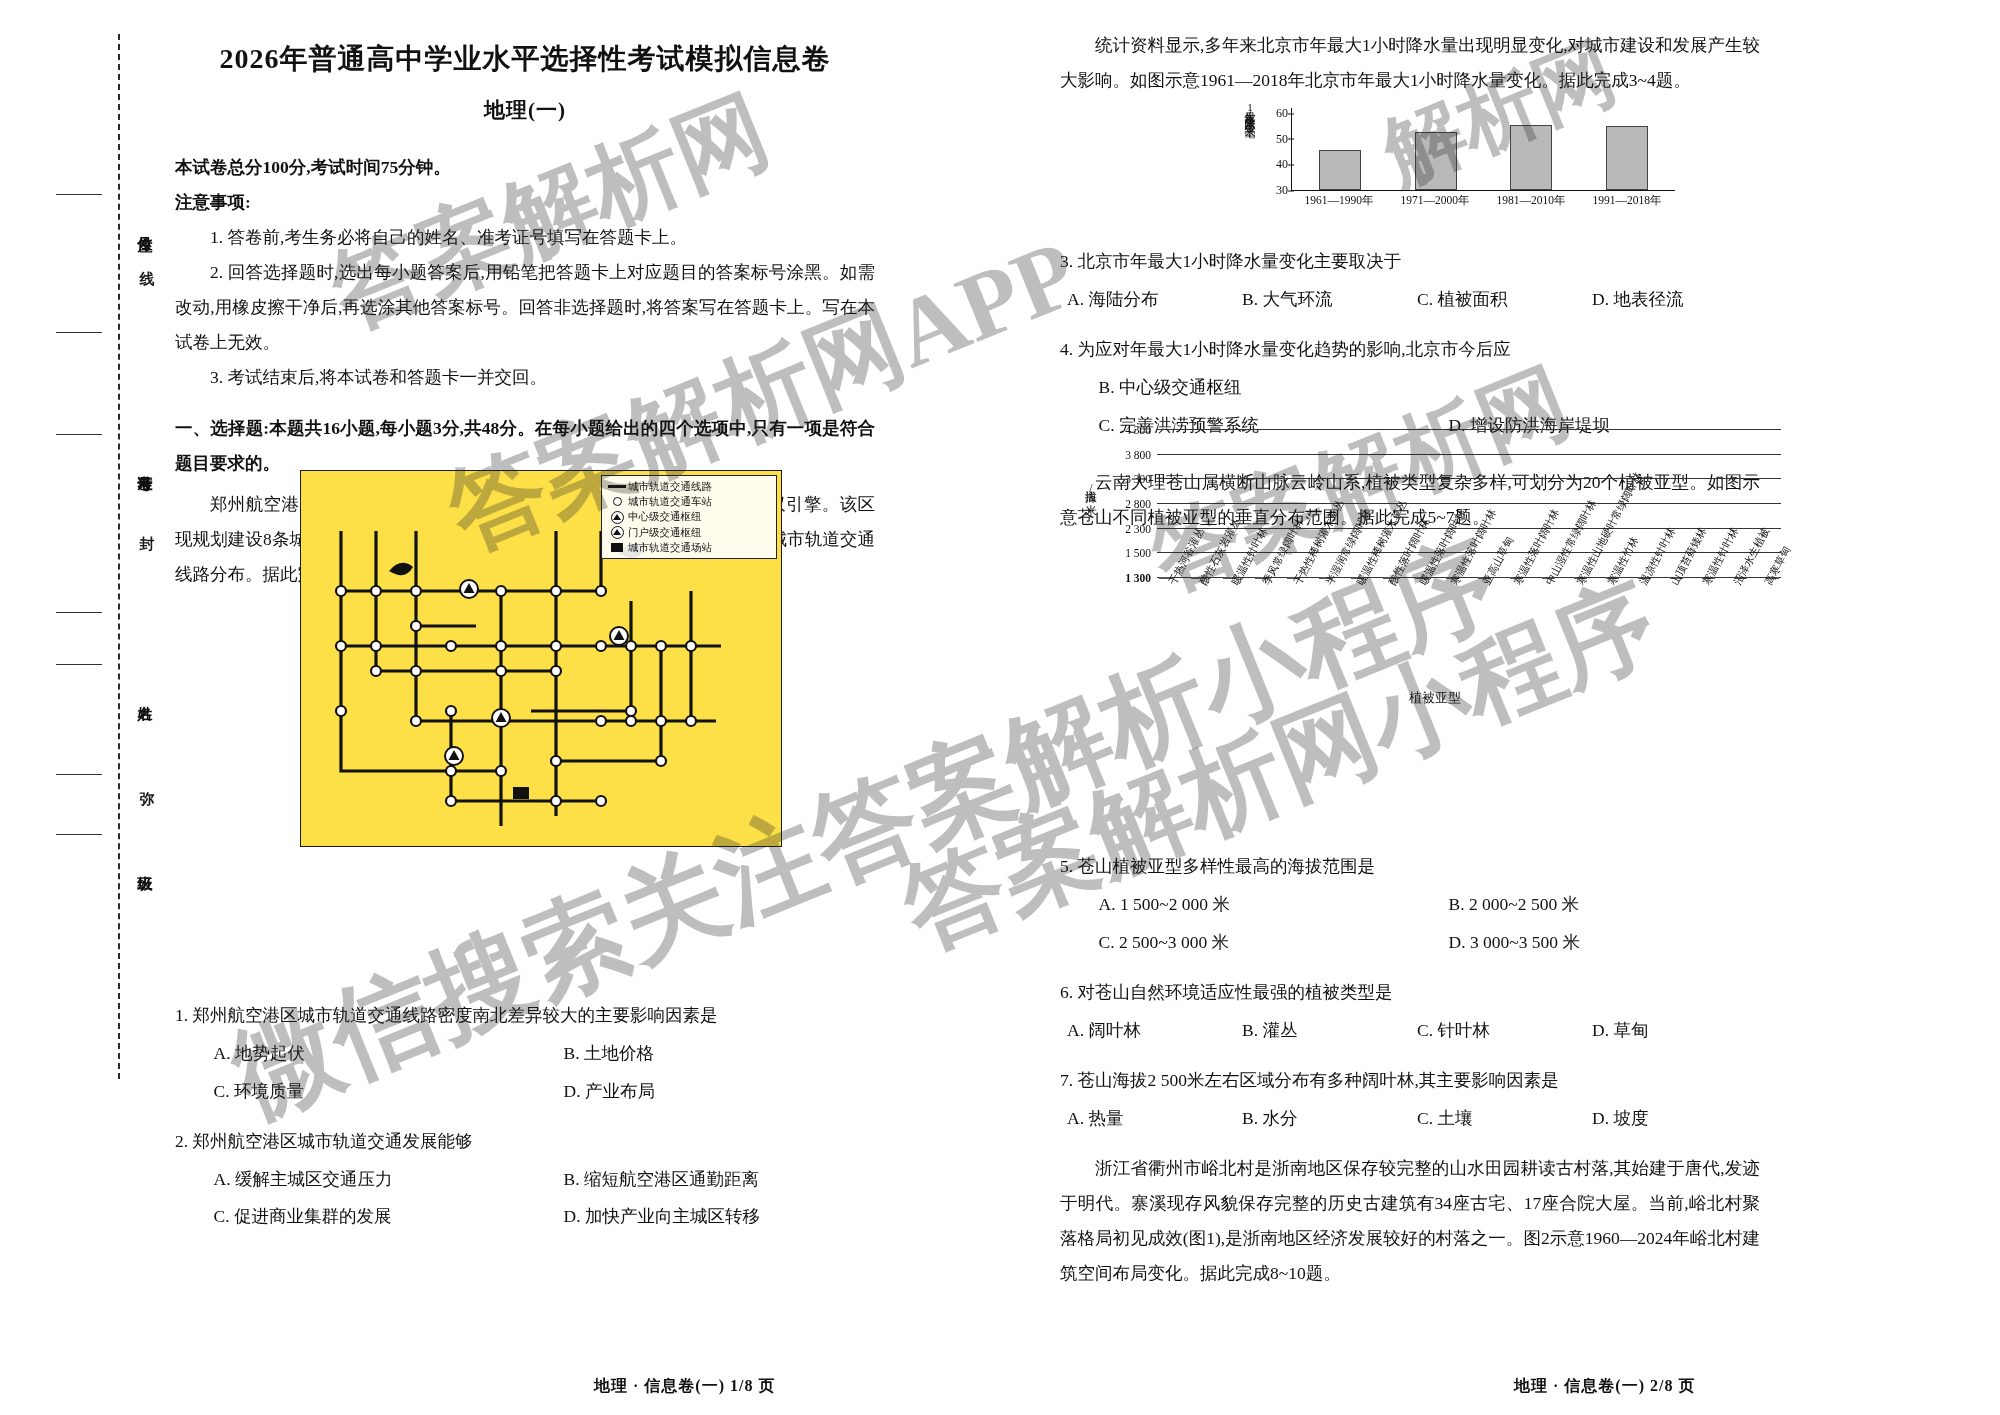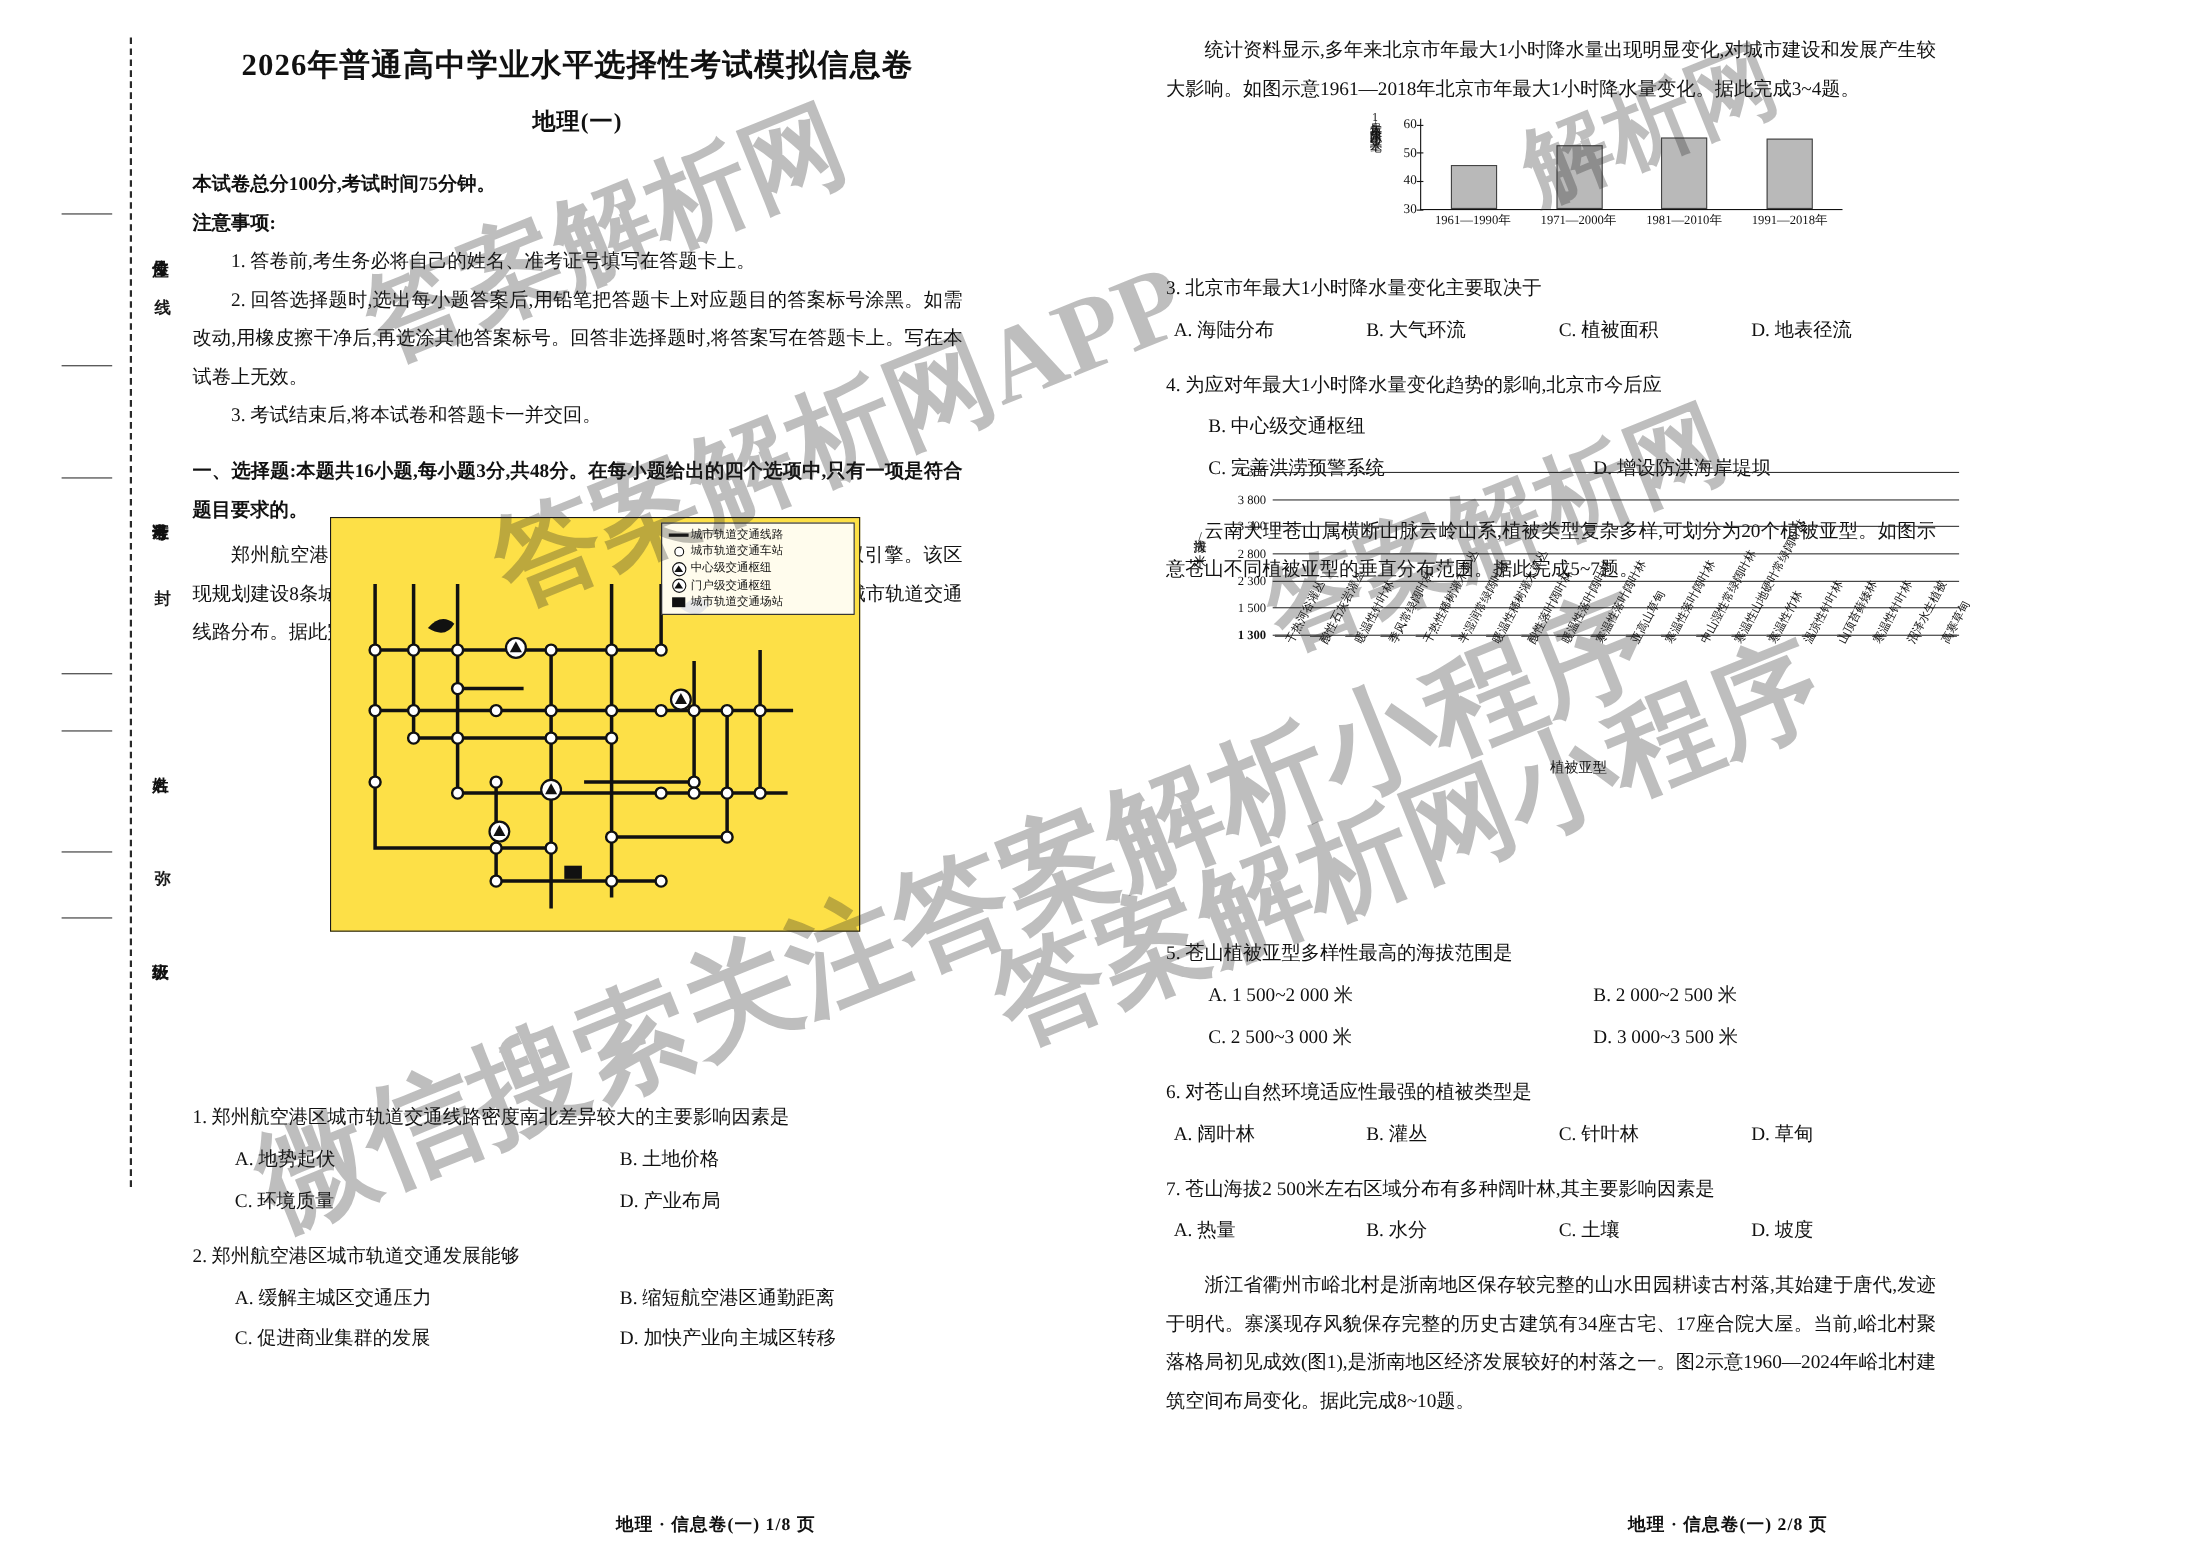--- a/index.html
+++ b/index.html
@@ -37,21 +37,21 @@
 
   .sec-head{font-size:17.5px;font-weight:bold;line-height:2.0;margin-top:16px;}
 
   .q{font-size:17.5px;line-height:2.05;margin-top:14px;}
   .q-stem{display:block;}
   .opts{display:flex;margin-top:2px;}
   .opt{flex:0 0 50%;padding-left:2.2em;box-sizing:border-box;}
   .opts-4 .opt{flex:0 0 25%;padding-left:0.4em;}
 
   
-  .footer{position:absolute;bottom:18px;font-size:16px;font-weight:bold;letter-spacing:1px;}
+  .footer{position:absolute;bottom:18px;font-size:16px;font-weight:bold;letter-spacing:1px;margin-left:34px;}
   .footer-left{left:560px;}
   .footer-right{left:1480px;}
 
   
   .mapfig{position:absolute;left:300px;top:470px;width:480px;height:375px;border:1.6px solid #1a1a1a;background:#fde047;}
   .legend{position:absolute;right:4px;top:4px;width:176px;border:1.3px solid #222;background:rgba(255,255,255,.9);
     padding:3px 3px 3px 4px;box-sizing:border-box;}
   .legend-row{display:flex;align-items:center;font-size:10.5px;line-height:1.45;white-space:nowrap;}
   .legend-sym{width:22px;flex:0 0 22px;display:flex;align-items:center;justify-content:center;}
   .ls-line{width:18px;height:3px;background:#111;}

